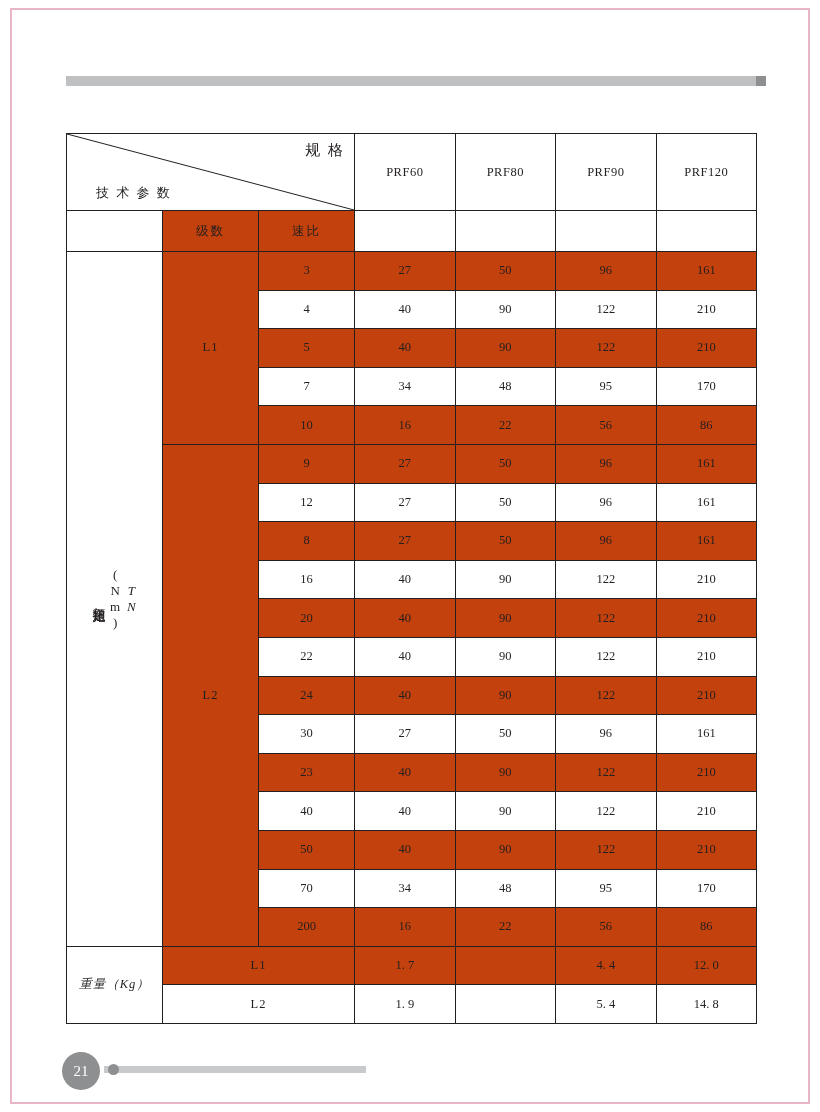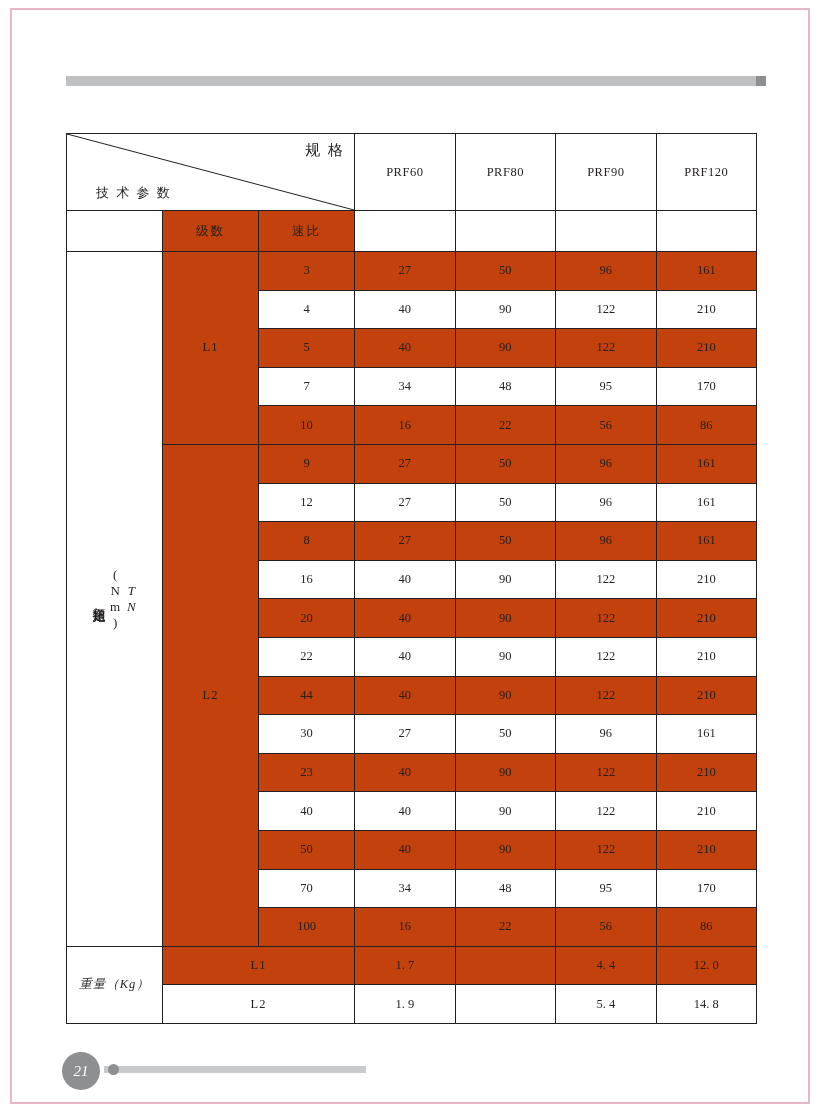--- a/index.html
+++ b/index.html
@@ -179,21 +179,20 @@
     width: 38px;
     height: 38px;
     background: #8d8f91;
     border-radius: 50%;
     color: #ffffff;
     font-size: 15px;
     font-family: "Liberation Serif", serif;
     display: flex;
     align-items: center;
     justify-content: center;
-    font-style: italic;
   }
   .footer-rule {
     position: absolute;
     left: 104px;
     top: 1066px;
     width: 262px;
     height: 7px;
     background: #c9cacc;
   }
   .footer-dot {
@@ -338,21 +337,21 @@
             <td class="shade">210</td>
           </tr>
           <tr>
             <td class="white">22</td>
             <td class="white">40</td>
             <td class="white">90</td>
             <td class="white">122</td>
             <td class="white">210</td>
           </tr>
           <tr>
-            <td class="shade">44</td>
+            <td class="shade">24</td>
             <td class="shade">40</td>
             <td class="shade">90</td>
             <td class="shade">122</td>
             <td class="shade">210</td>
           </tr>
           <tr>
             <td class="white">30</td>
             <td class="white">27</td>
             <td class="white">50</td>
             <td class="white">96</td>
@@ -380,21 +379,21 @@
             <td class="shade">210</td>
           </tr>
           <tr>
             <td class="white">70</td>
             <td class="white">34</td>
             <td class="white">48</td>
             <td class="white">95</td>
             <td class="white">170</td>
           </tr>
           <tr>
-            <td class="shade">100</td>
+            <td class="shade">200</td>
             <td class="shade">16</td>
             <td class="shade">22</td>
             <td class="shade">56</td>
             <td class="shade">86</td>
           </tr>
           <tr>
             <td class="weight-label white" rowspan="2">重量（Kg）</td>
             <td class="weight-stage shade" colspan="2">L1</td>
             <td class="shade">1. 7</td>
             <td class="shade"></td>

